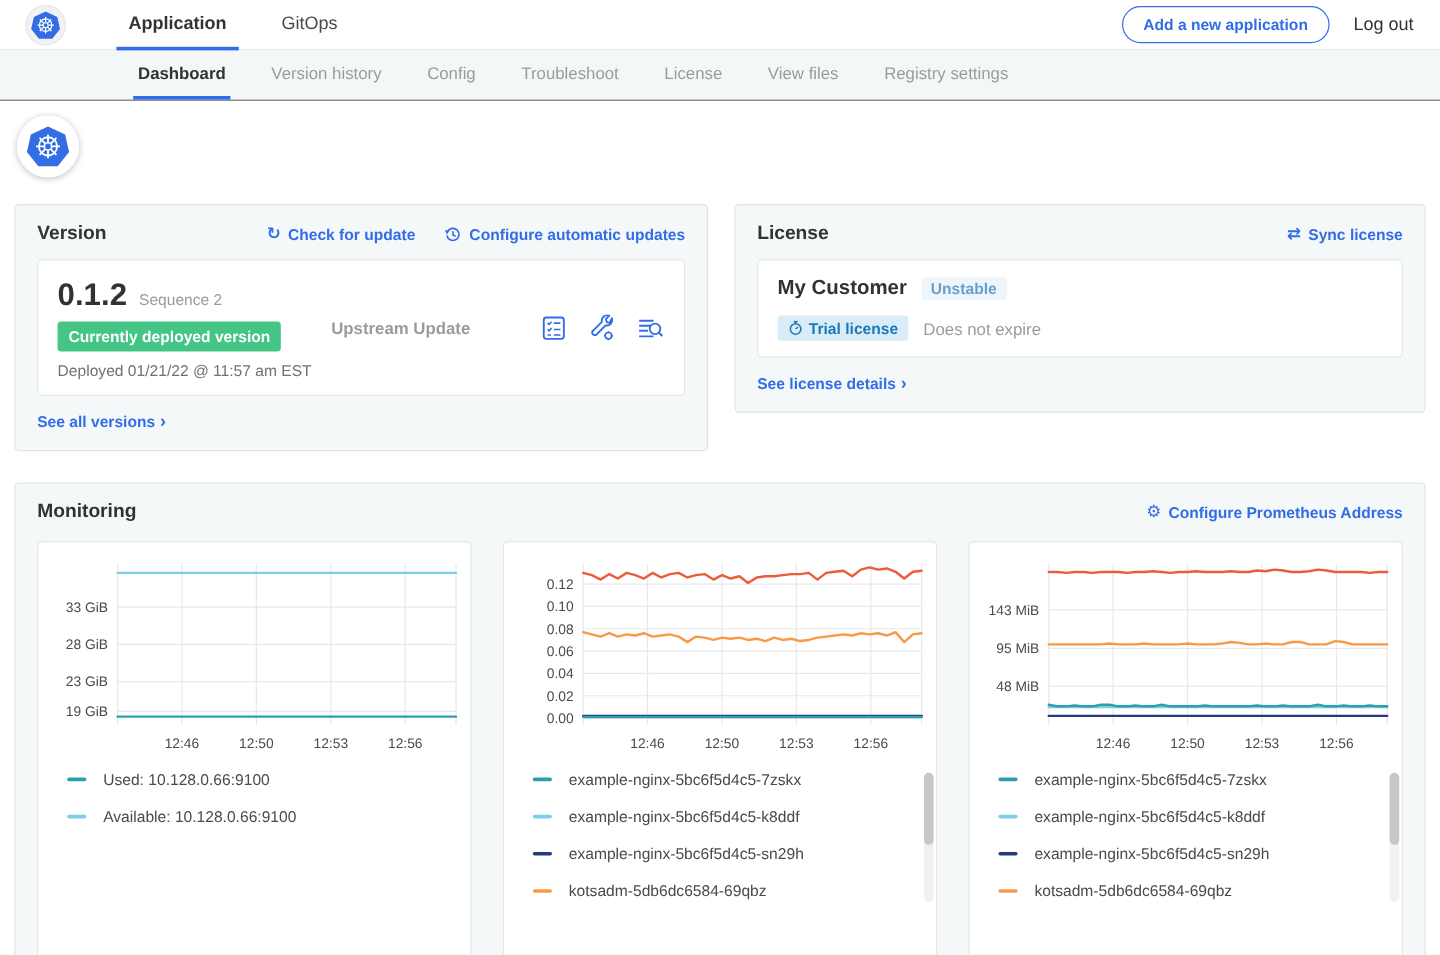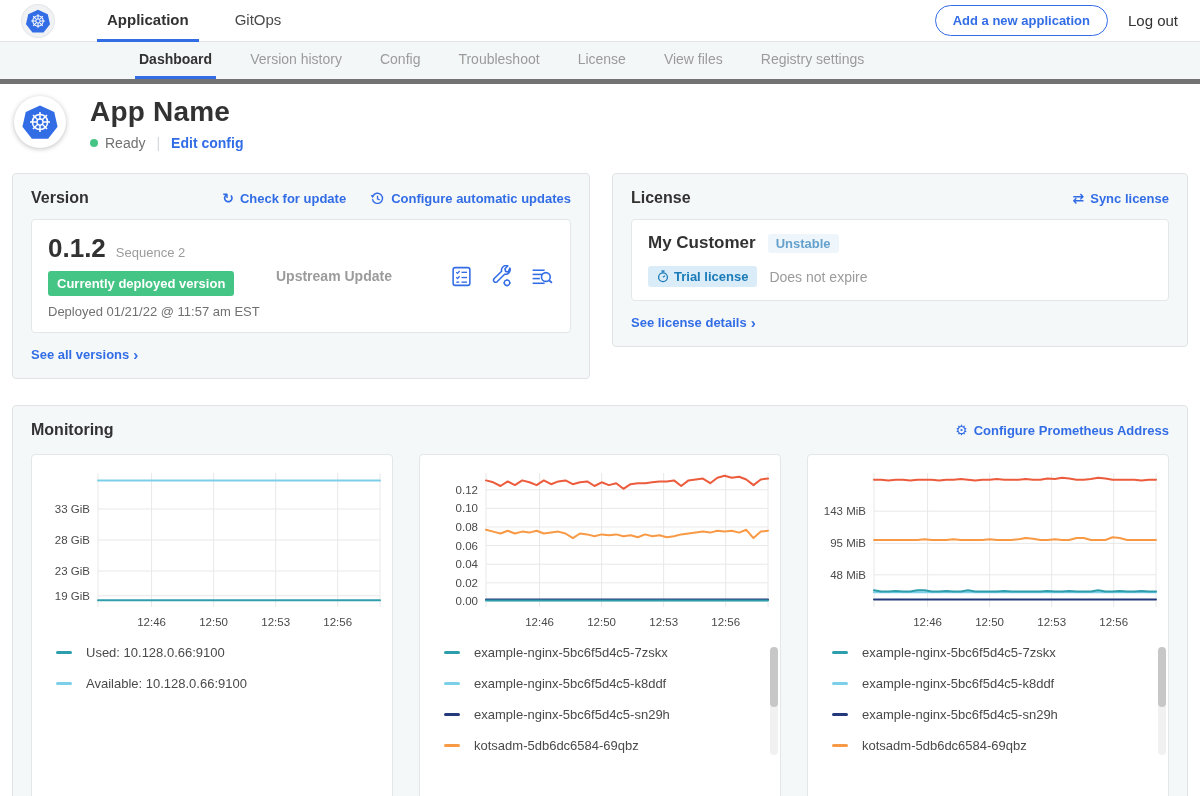--- a/index.html
+++ b/index.html
@@ -17,22 +17,22 @@
     border-bottom:3px solid transparent; }
   .topnav-tab.inactive { font-weight:400; color:#4a4a4a; }
   .topnav-tab.active { border-bottom-color:#326de6; }
   .topnav-right { margin-left:auto; display:flex; align-items:center; gap:20px; }
   .btn-outline { border:1px solid #326de6; color:#326de6; background:#fff;
     font-size:13px; font-weight:700; padding:7px 17px; border-radius:17px; cursor:pointer;
     font-family:inherit; }
   .logout { font-size:15px; color:#323232; cursor:pointer; }
 
   
-  .subnav { height:42px; background:#f4f7f8; border-bottom:5px solid #737373;
-    display:flex; align-items:stretch; padding-left:120px; }
+  .subnav { height:42px; background:#f4f7f8; border-bottom:1px solid #737373;
+    display:flex; align-items:stretch; padding-left:96px; }
   .subnav-item { font-size:14px; color:#9b9b9b; display:flex; align-items:center;
     padding:0 4px; margin:0 15px; cursor:pointer; border-bottom:3px solid transparent; }
   .subnav-item.active { color:#323232; font-weight:700; border-bottom-color:#326de6; }
 
   
   .app-header { display:flex; align-items:flex-start; padding:12px 0 14px 14px; }
   .app-avatar { width:52px; height:52px; border-radius:50%; background:#fff;
     box-shadow:0 1px 5px rgba(0,0,0,.25); display:flex; align-items:center; justify-content:center; }
   .app-head-text { margin-left:24px; }
   .app-title { font-size:28px; font-weight:700; letter-spacing:.2px; }
@@ -138,29 +138,20 @@
       <polygon points="20,2.5 35,9.5 38.5,25 28.5,37.5 11.5,37.5 1.5,25 5,9.5" fill="#326de6"></polygon>
       <circle cx="20" cy="20" r="8" fill="none" stroke="#fff" stroke-width="1.6"></circle>
       <g stroke="#fff" stroke-width="1.6">
         <line x1="20" y1="9.5" x2="20" y2="30.5"></line>
         <line x1="9.5" y1="20" x2="30.5" y2="20"></line>
         <line x1="12.6" y1="12.6" x2="27.4" y2="27.4"></line>
         <line x1="27.4" y1="12.6" x2="12.6" y2="27.4"></line>
       </g>
       <circle cx="20" cy="20" r="3.2" fill="#326de6" stroke="#fff" stroke-width="1.4"></circle>
     </svg>
-  </div>
-  <div class="app-head-text">
-    <div class="app-title">App Name</div>
-    <div class="app-status-row">
-      <span class="status-dot"></span>
-      <span class="status-text">Ready</span>
-      <span class="vdiv">|</span>
-      <a class="link md">Edit config</a>
-    </div>
   </div>
 </section>
 
 <div class="cards-row">
   <div class="tint-card version-card">
     <div class="card-head">
       <div class="card-title">Version</div>
       <div class="card-head-links">
         <span class="icon-link">
           <span class="uni-icon">↻</span>

